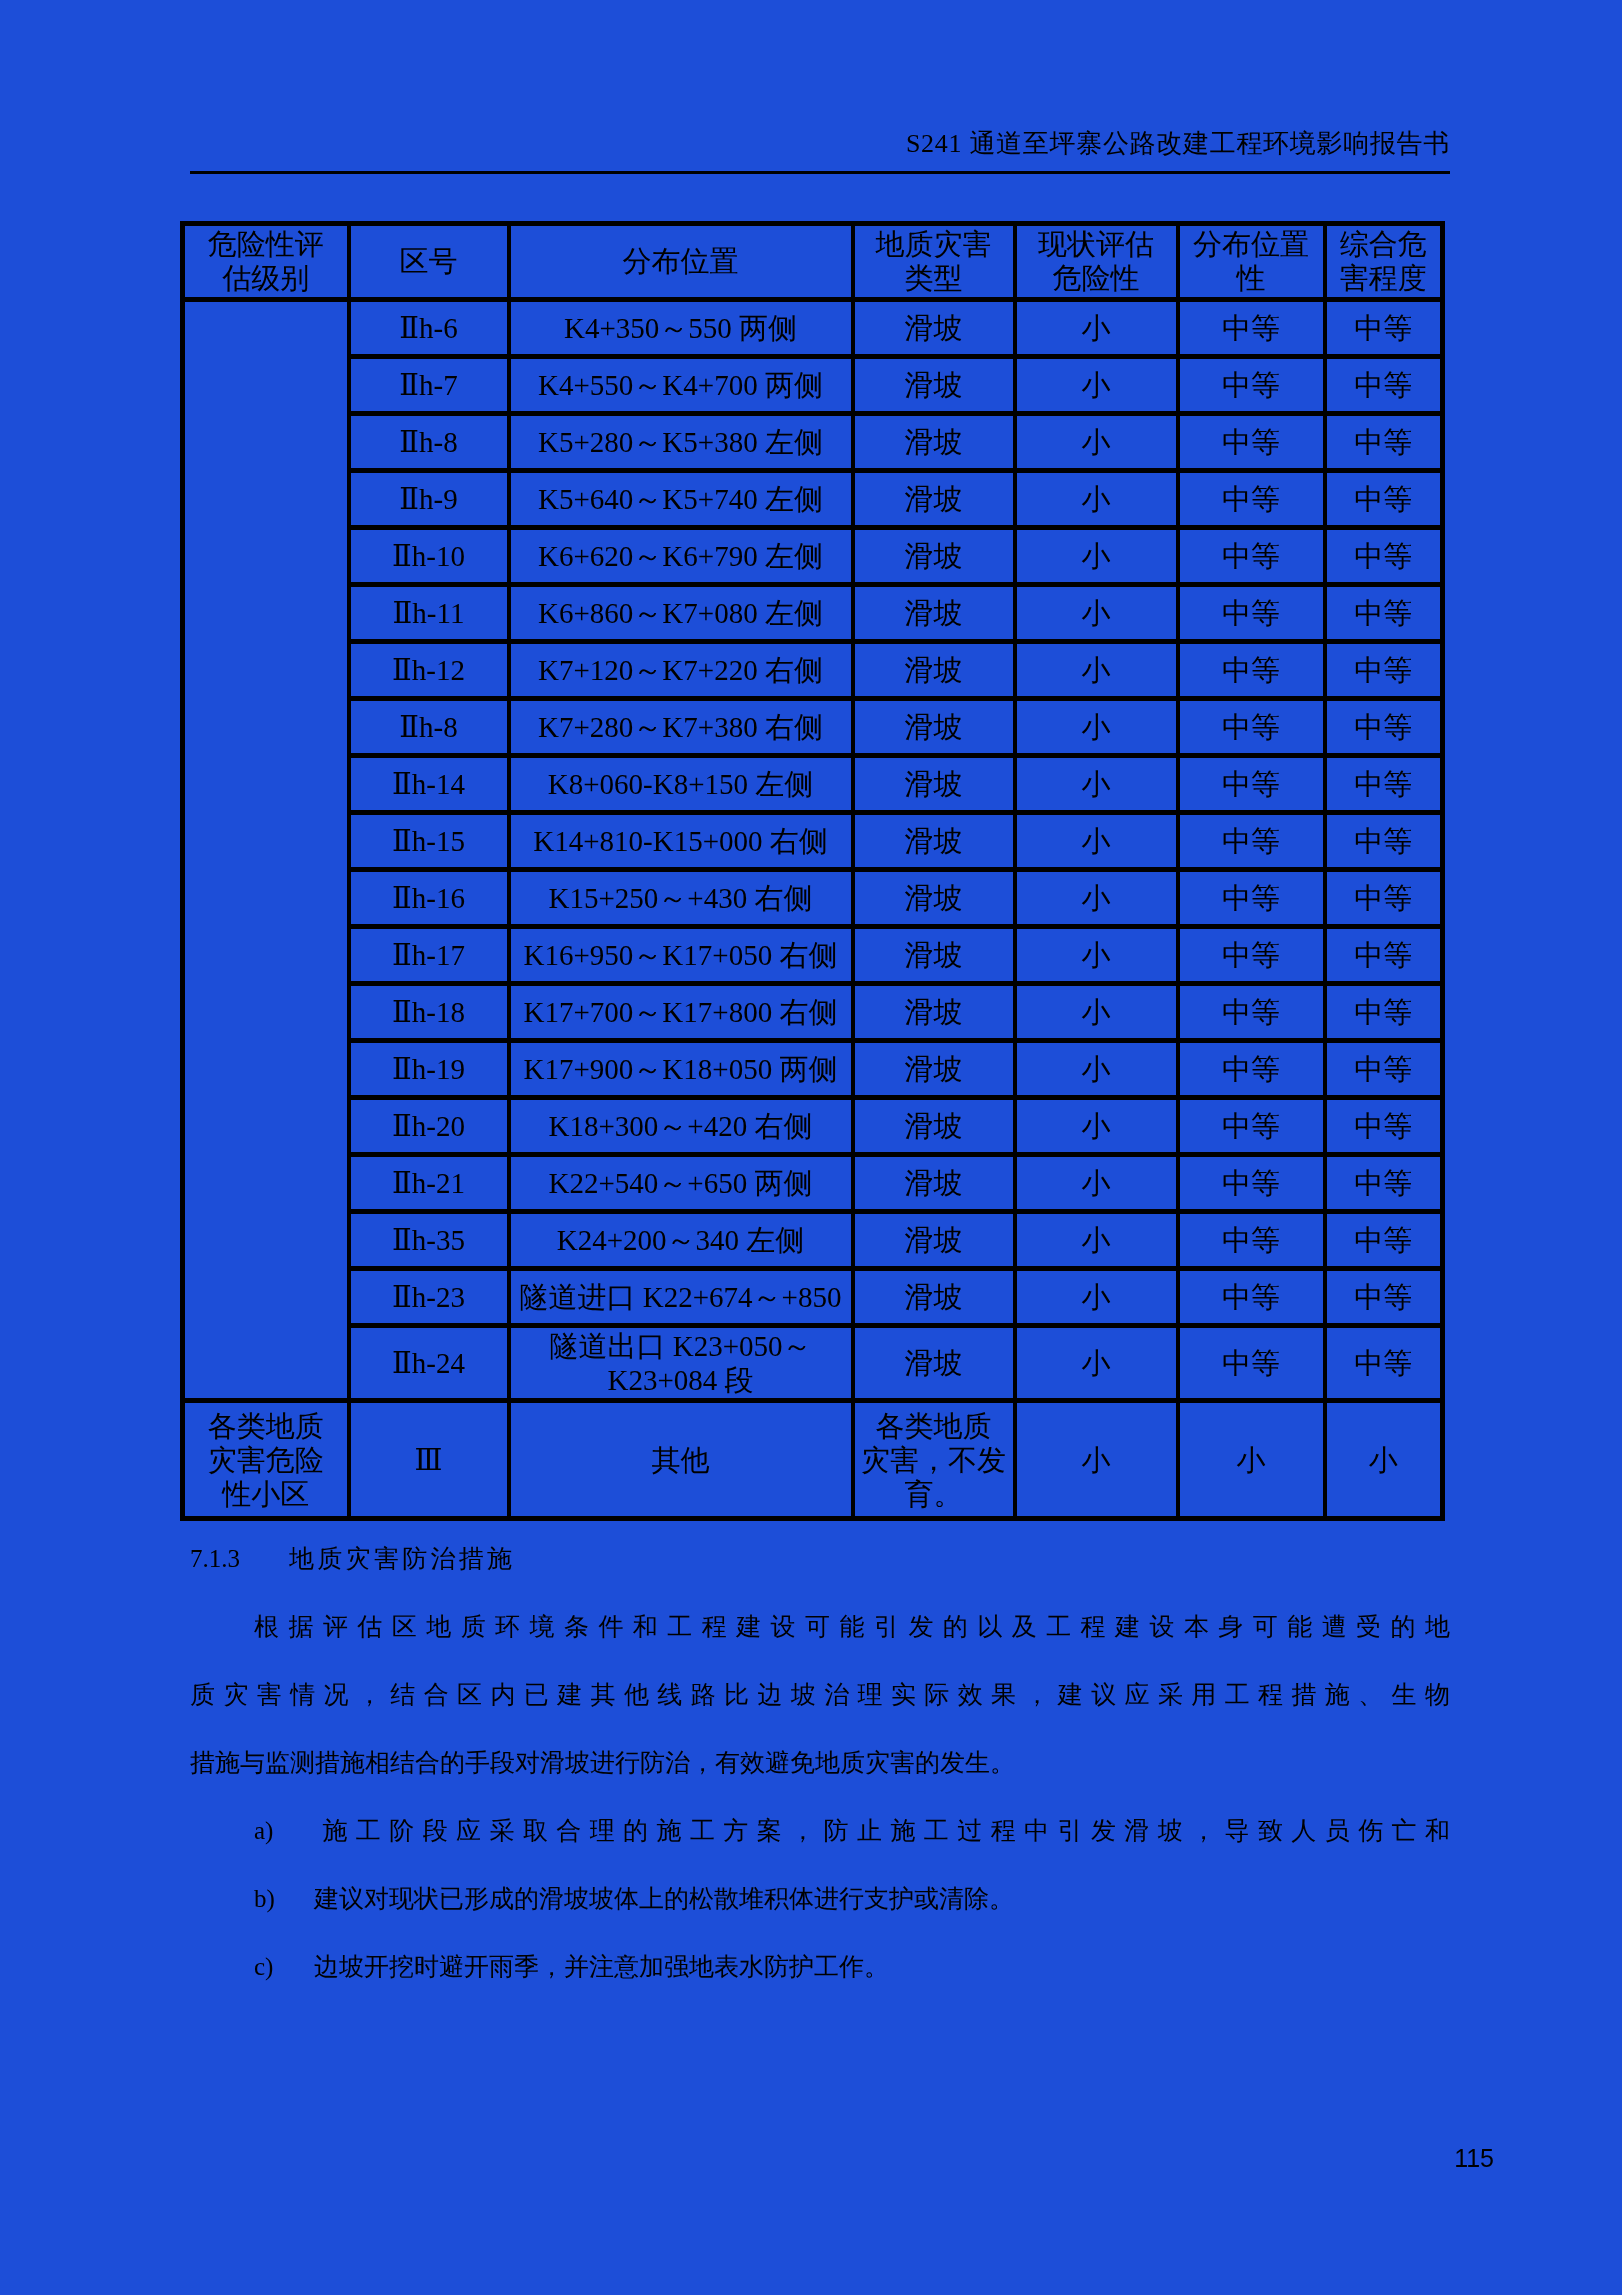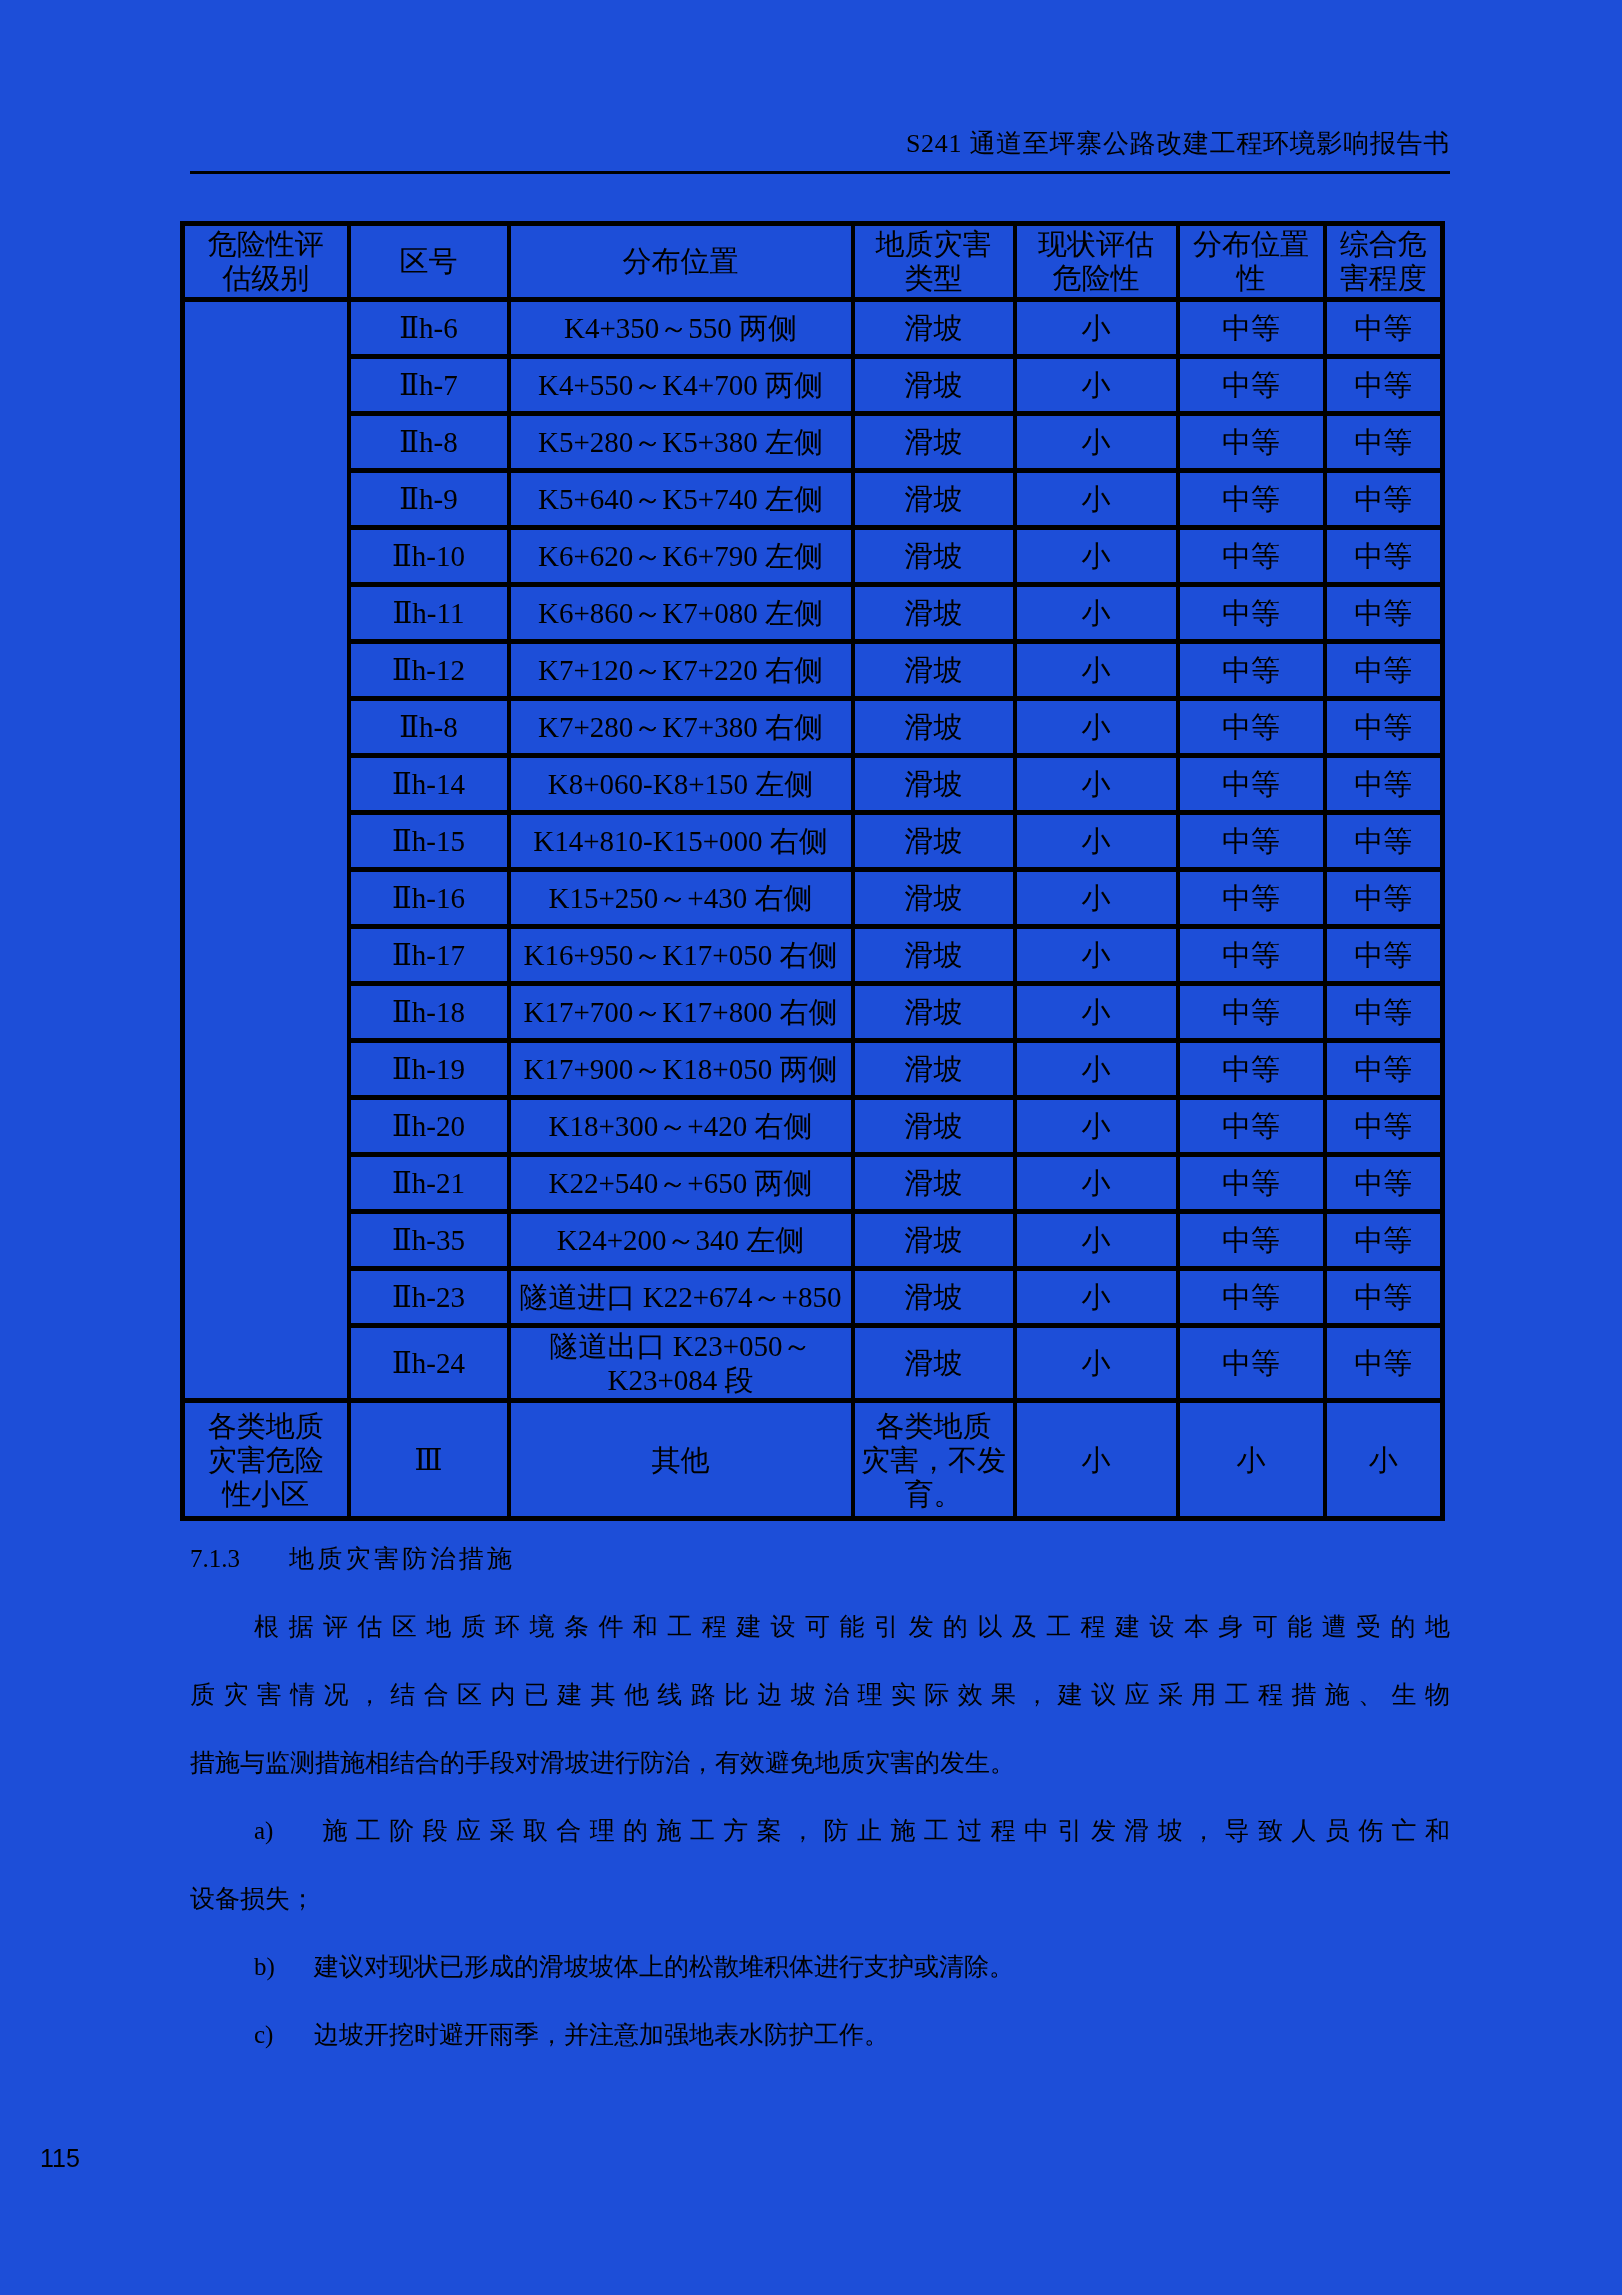--- a/index.html
+++ b/index.html
@@ -44,23 +44,22 @@
   .line { height:68px; line-height:68px; white-space:nowrap; }
   .line.wrapfit { white-space:normal; }
   .just { text-align:justify; text-align-last:justify; white-space:normal; }
   .indent { padding-left:64px; }
   .hnum { display:inline-block; width:99px; }
   .htitle { letter-spacing:3.3px; }
   .marker { display:inline-block; width:60px; text-align:left; }
   
   .footer {
     position:absolute; left:0; top:2144px; width:1494px;
-    text-align:left; font-size:25px; line-height:29px;
+    text-align:right; font-size:25px; line-height:29px;
     font-family:"Liberation Sans","DejaVu Sans",sans-serif;
-    margin-left:40px;
   }
 </style>
 </head>
 <body>
 
 <div class="page">
 
   <div class="doc-header">S241 通道至坪寨公路改建工程环境影响报告书</div>
   <div class="header-rule"></div>
 
@@ -266,21 +265,20 @@
   <div class="section">
     <div class="line">
       <span class="hnum">7.1.3</span><span class="htitle">地质灾害防治措施</span>
     </div>
     <div class="line just indent">根据评估区地质环境条件和工程建设可能引发的以及工程建设本身可能遭受的地</div>
     <div class="line just">质灾害情况，结合区内已建其他线路比边坡治理实际效果，建议应采用工程措施、生物</div>
     <div class="line wrapfit">措施与监测措施相结合的手段对滑坡进行防治，有效避免地质灾害的发生。</div>
     <div class="line just indent">
       <span class="marker">a)</span><span>施工阶段应采取合理的施工方案，防止施工过程中引发滑坡，导致人员伤亡和</span>
     </div>
-    <div class="line wrapfit">设备损失；</div>
     <div class="line indent">
       <span class="marker">b)</span><span>建议对现状已形成的滑坡坡体上的松散堆积体进行支护或清除。</span>
     </div>
     <div class="line indent">
       <span class="marker">c)</span><span>边坡开挖时避开雨季，并注意加强地表水防护工作。</span>
     </div>
   </div>
 
   <div class="footer">115</div>
 

